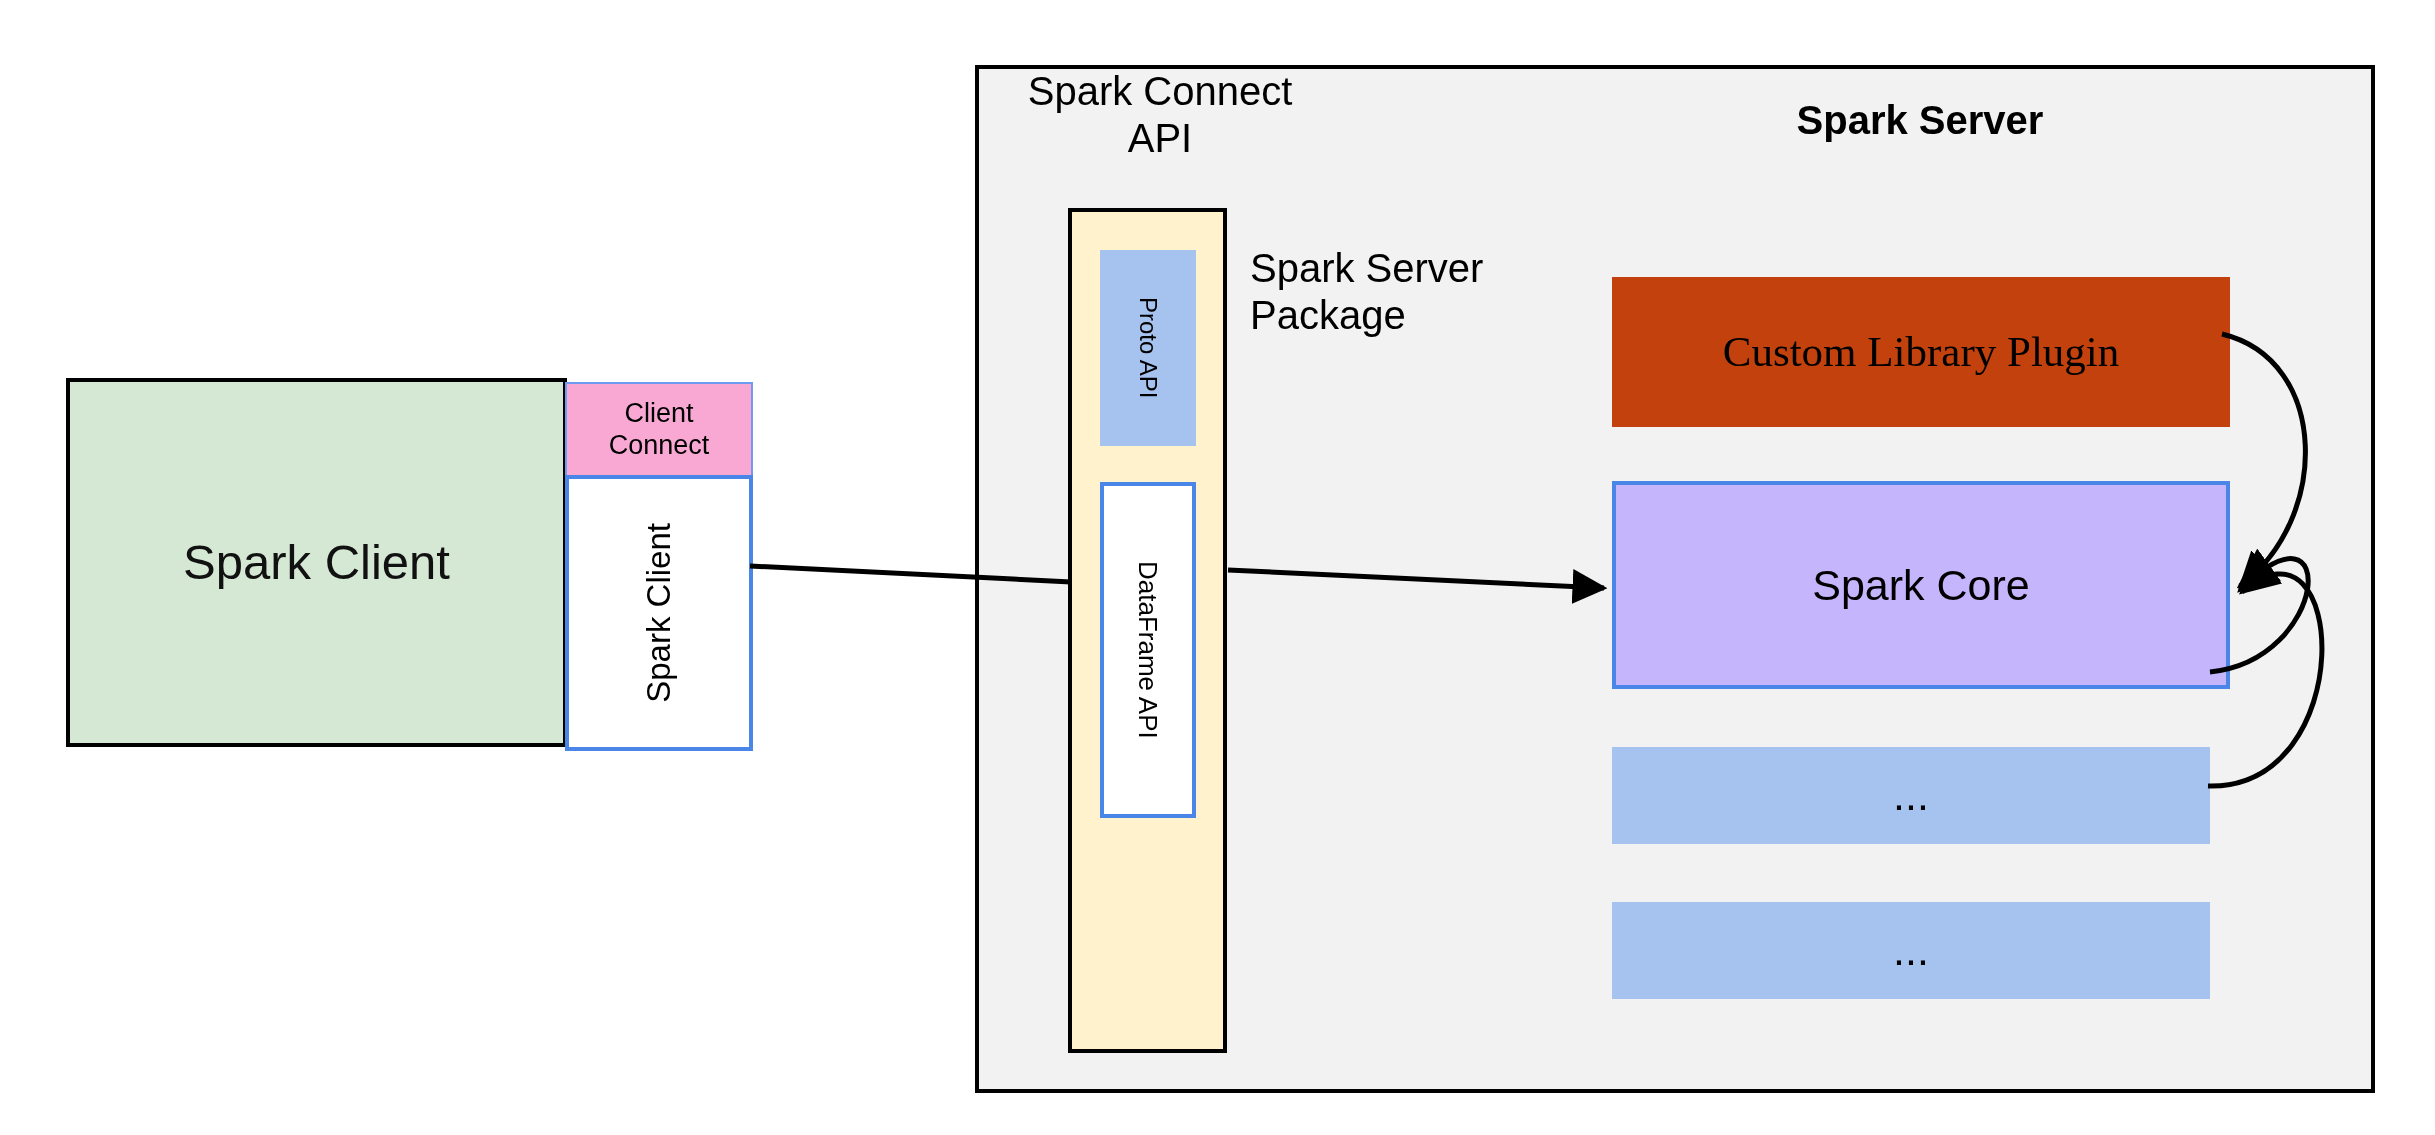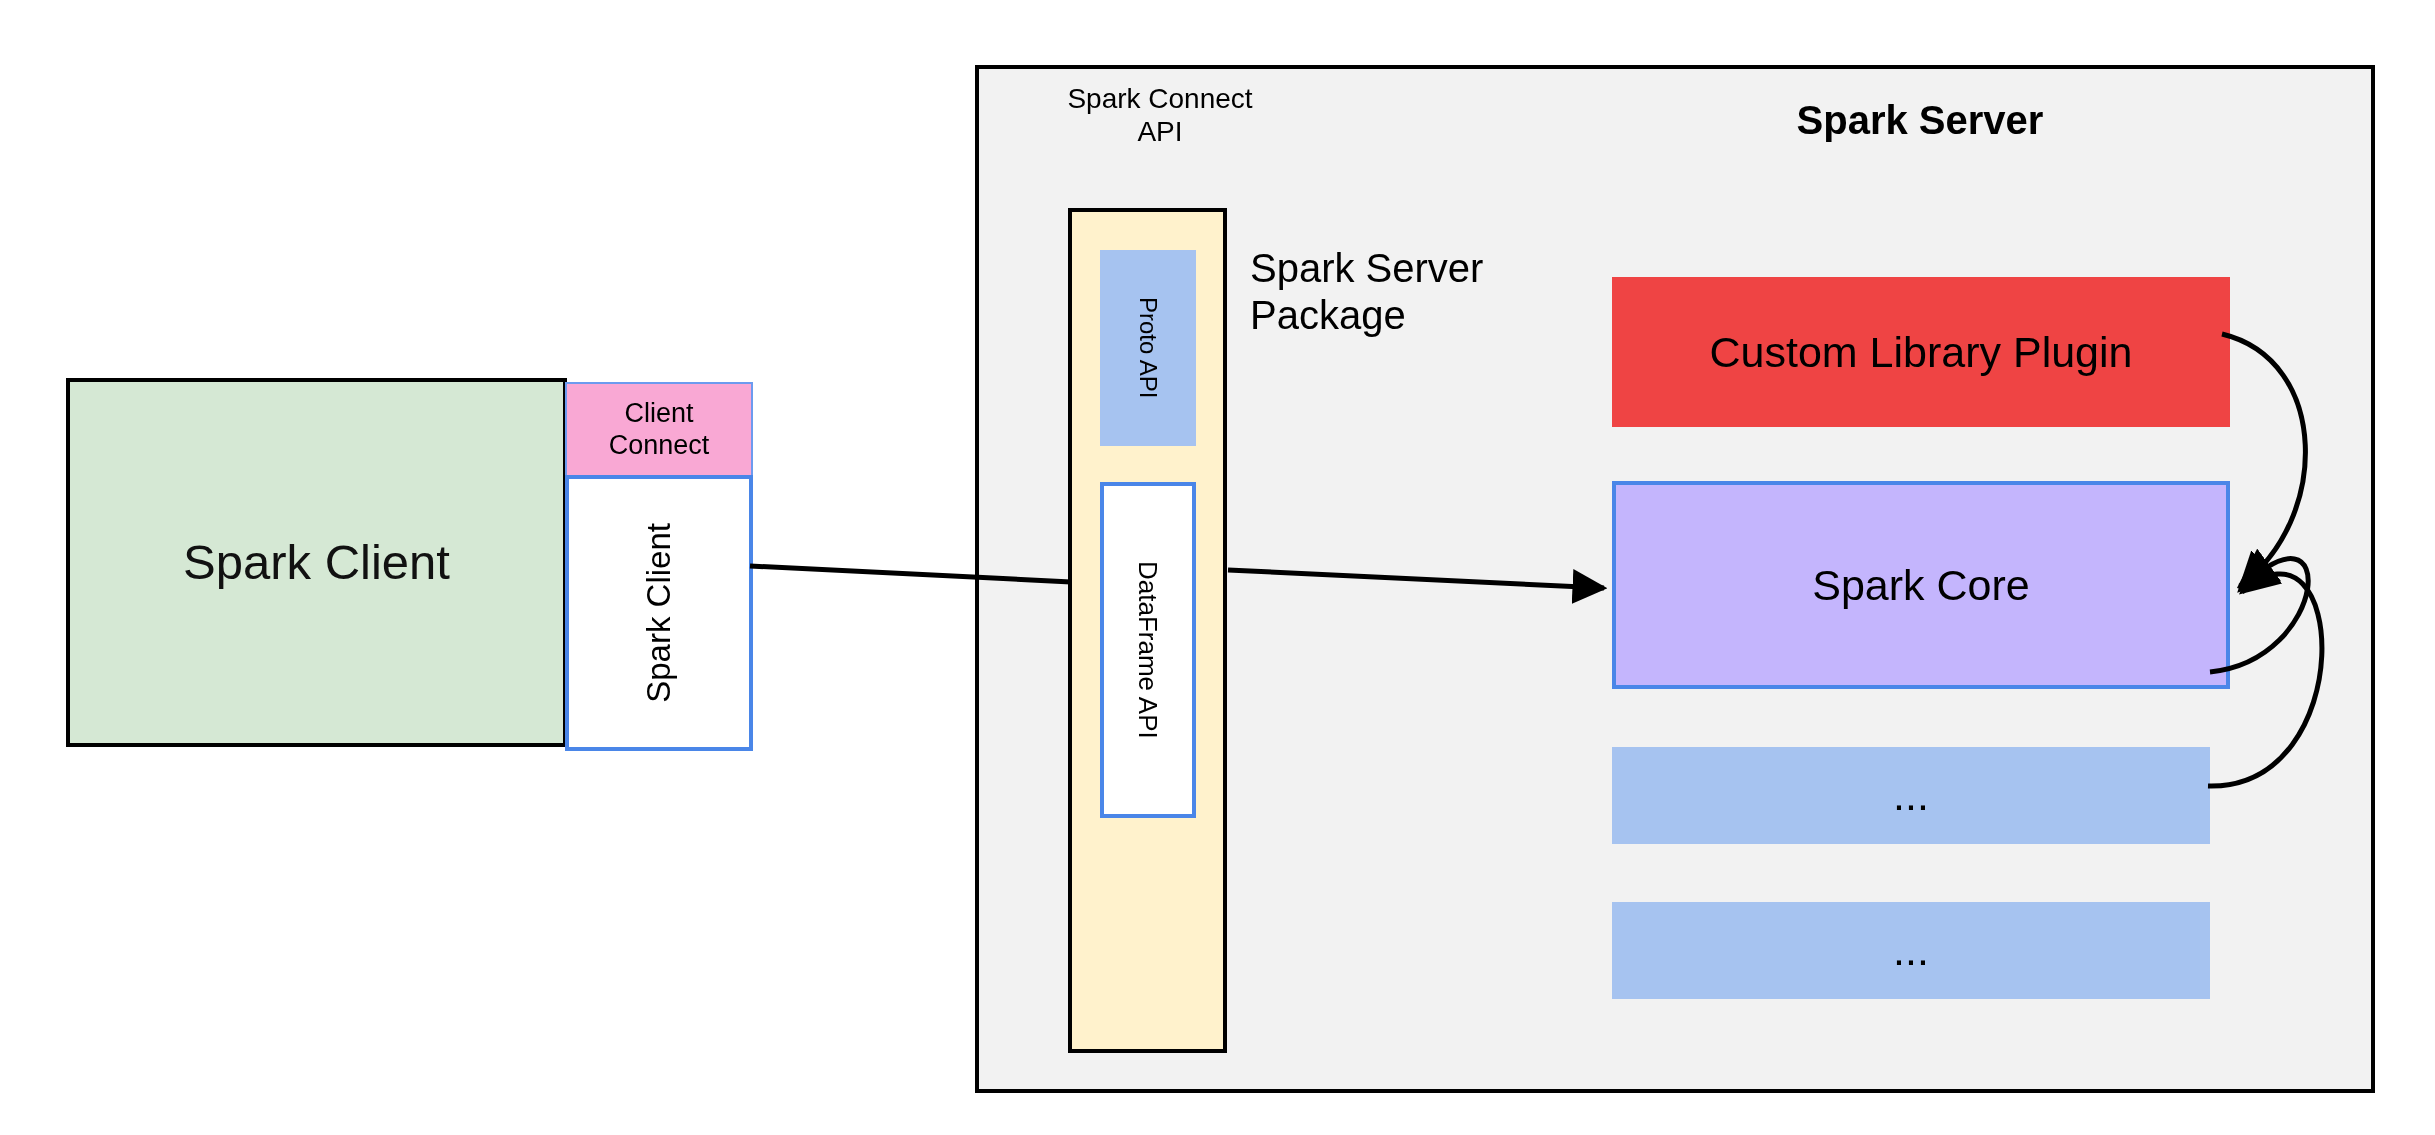--- a/index.html
+++ b/index.html
@@ -75,21 +75,21 @@
     background: #f2f2f2;
     border: 4px solid #000000;
     z-index: 1;
     display: block;
   }
   #spark-connect-api-label {
     left: 1015px;
     top: 70px;
     width: 290px;
     height: 90px;
-    font-size: 28px;
+    font-size: 40px;
     flex-direction: column;
     z-index: 5;
     align-items: center;
   }
   #spark-server-label {
     left: 1610px;
     top: 96px;
     width: 620px;
     height: 50px;
     font-size: 40px;
@@ -233,21 +233,21 @@
   <div class="box" id="api-stack"></div>
 
   <div class="box" id="proto-api" style="background: rgb(166, 195, 240);">
     <span class="vtext">Proto API</span>
   </div>
 
   <div class="box" id="dataframe-api" style="background: rgb(255, 255, 255);">
     <span class="vtext">DataFrame API</span>
   </div>
 
-  <div class="box" id="custom-library-plugin" style="background: #ef4444;">
+  <div class="box" id="custom-library-plugin" style="background: #c2410c; font-family: Liberation Serif, serif;">
     <span>Custom Library Plugin</span>
   </div>
 
   <div class="box" id="spark-core" style="background: #c4b5fd;">
     <span>Spark Core</span>
   </div>
 
   <div class="box" id="ellipsis-row-1" style="background: rgb(166, 195, 240);">
     <span>...</span>
   </div>

